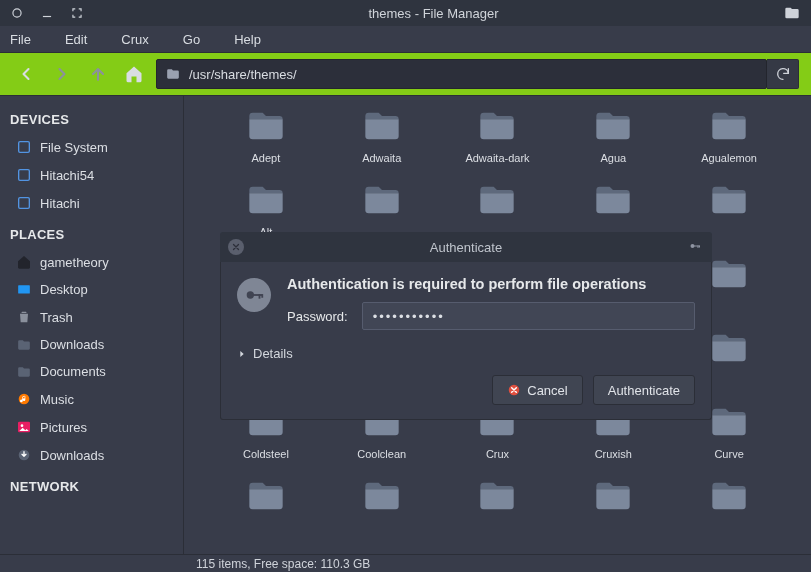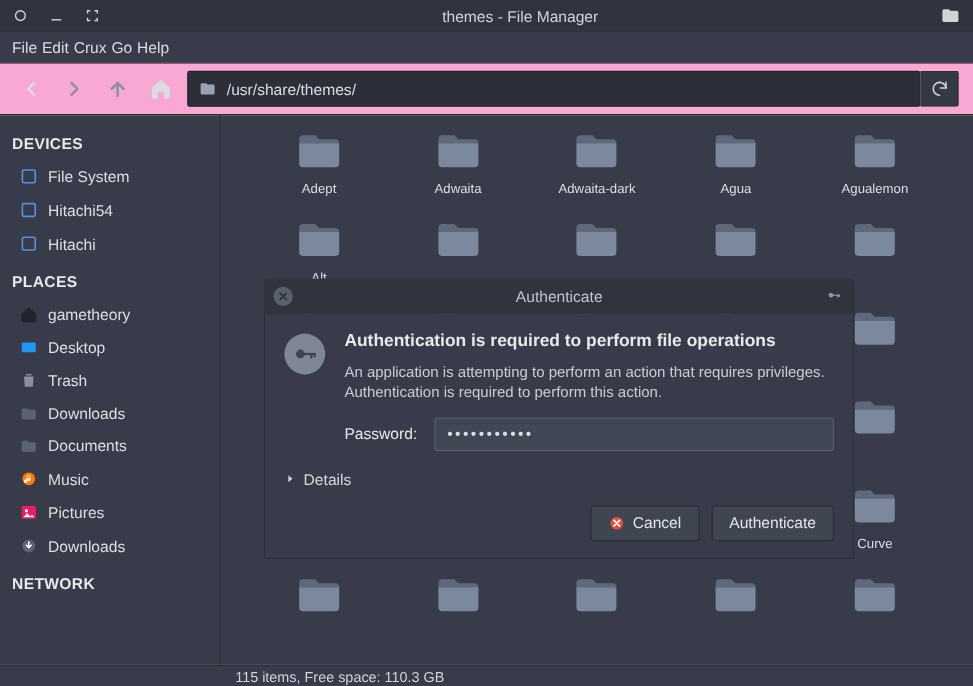--- a/index.html
+++ b/index.html
@@ -5,25 +5,25 @@
   * { box-sizing: border-box; margin: 0; padding: 0; }
   html, body { width: 811px; height: 572px; overflow: hidden; background: #000; }
   body { font-family: "Segoe UI", "Helvetica Neue", sans-serif; font-size: 13px; color: #e6e8ea; }
 
   
   .osbar { height: 26px; background: #2f343f; display: flex; align-items: center; gap: 16px; padding: 0 10px; color: #d0d4da; }
   .osbar .title { flex: 1; text-align: center; font-size: 13px; }
   .osbar svg { display: block; }
 
   
-  .menubar { height: 26px; background: #383c4a; display: flex; align-items: center; gap: 4px; padding: 0 10px; color: #d9dde2; font-size: 13px; }
+  .menubar { height: 26px; background: #383c4a; display: flex; align-items: center; gap: 34px; padding: 0 10px; color: #d9dde2; font-size: 13px; }
   .menubar span { cursor: default; }
 
   
-  .toolbar { height: 44px; background: #f9a8d4; display: flex; align-items: center; gap: 8px; padding: 0 12px; border-top: 1px solid #2b2e37; border-bottom: 1px solid #2b2e37; }
+  .toolbar { height: 44px; background: #84cc16; display: flex; align-items: center; gap: 8px; padding: 0 12px; border-top: 1px solid #2b2e37; border-bottom: 1px solid #2b2e37; }
   .tb-btn { width: 28px; height: 28px; display: flex; align-items: center; justify-content: center; color: #8c919c; }
   .tb-btn.active { color: #d9dde2; }
   .addrbar { flex: 1; height: 30px; background: #2c2f3a; border: 1px solid #23252d; border-radius: 2px; display: flex; align-items: center; gap: 8px; padding: 0 8px; color: #d9dde2; }
   .refresh { width: 32px; height: 30px; display:flex; align-items:center; justify-content:center; color:#cfd3da; border:1px solid #2b2e37; border-left:none; border-radius:0 2px 2px 0; background:#353945; margin-left:-8px;}
 
   
   .body { display: flex; height: calc(572px - 26px - 26px - 44px - 18px); background: #fef9c3; }
   .sidebar { width: 184px; background: #383c4a; border-right: 1px solid #2b2e37; padding-top: 6px; overflow: hidden; }
   .sb-head { color: #e6e8ea; font-weight: 700; font-size: 13px; padding: 10px 10px 6px; letter-spacing: .3px; }
   .sb-item { display:flex; align-items:center; gap:8px; padding: 6px 10px 6px 16px; color:#dcdfe4; font-size:13px;}
@@ -502,21 +502,20 @@
           <div class="keybadge">
               <svg width="22" height="22" viewBox="0 0 24 24">
                 <circle cx="8" cy="12" r="4"></circle>
                 <rect x="10" y="11" width="11" height="2"></rect>
                 <rect x="17" y="11" width="2" height="5"></rect>
                 <rect x="20" y="11" width="2" height="4"></rect>
               </svg>
             </div>
           <div style="flex:1">
             <div class="dlg-h">Authentication is required to perform file operations</div>
-            <div class="dlg-p">An application is attempting to perform an action that requires privileges. Authentication is required to perform this action.</div>
             <div class="dlg-pw">
               <span>Password:</span>
               <input type="password" value="•••••••••••" style="">
             </div>
           </div>
         </div>
         <div class="dlg-details">
           <svg width="10" height="10" viewBox="0 0 24 24">
               <path d="M8 5l8 7-8 7" fill="#d3d7dd"></path>
             </svg>

